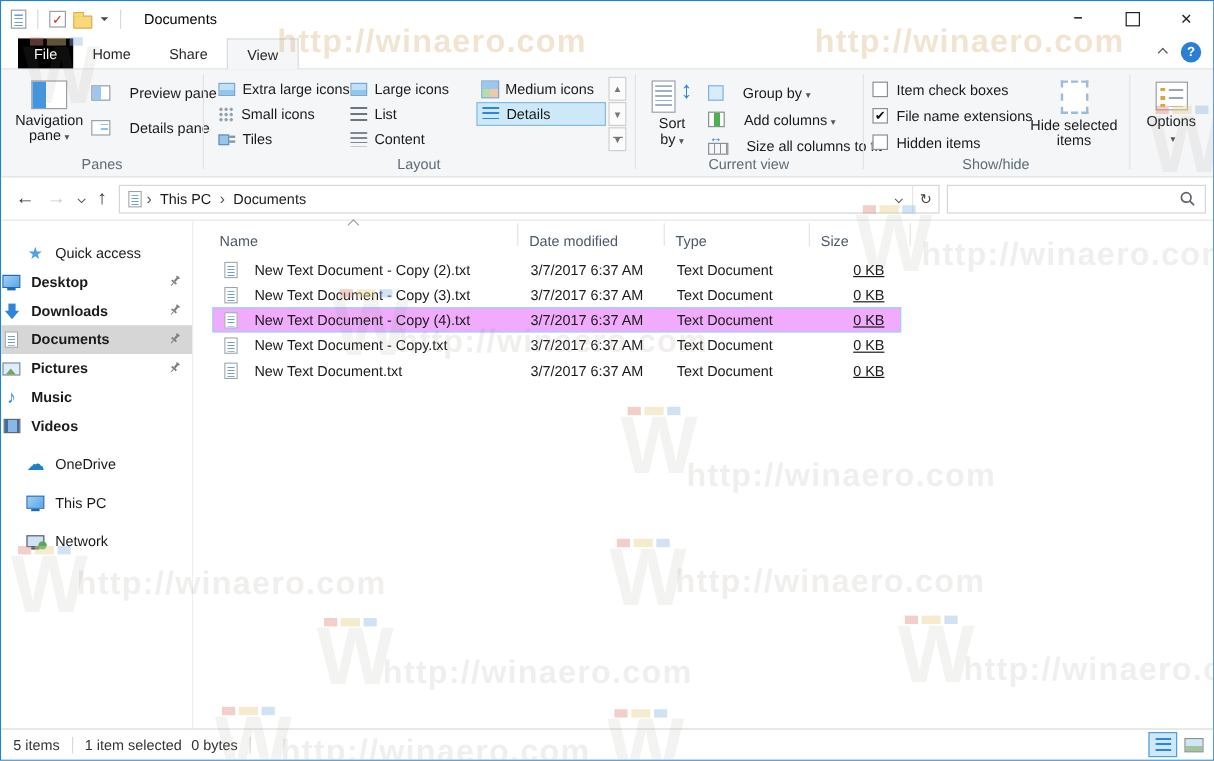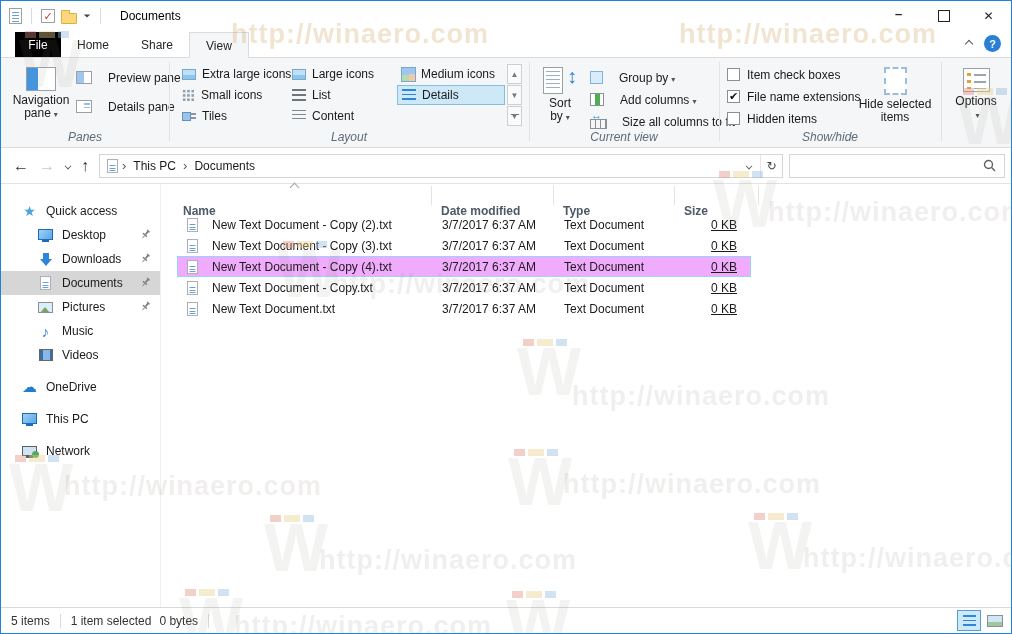--- a/index.html
+++ b/index.html
@@ -34,21 +34,21 @@
   .tab-file{margin-left:14px;width:46px;height:25px;background:#000000;color:#fff;display:flex;align-items:center;justify-content:center;font-size:12px;}
   .tab{height:25px;padding:0 16px;display:flex;align-items:center;color:#262626;}
   .tab.active{background:#f5f6f7;border:1px solid #dadbdc;border-bottom:none;margin-bottom:-1px;height:26px;}
   .tab-right{margin-left:auto;display:flex;align-items:center;gap:12px;margin-right:10px;margin-bottom:5px;}
   .helpbtn{width:17px;height:17px;border-radius:50%;background:#2a7fd4;display:flex;align-items:center;justify-content:center;}
   .helpbtn::after{content:"?";color:#fff;font-size:11px;font-weight:bold;}
 
   
   .ribbon{position:absolute;left:0;top:57px;right:0;height:90px;background:#f5f6f7;border-bottom:1px solid #dadbdc;}
   .rsep{position:absolute;top:4px;bottom:6px;width:1px;background:#e2e3e4;}
-  .grplabel{position:absolute;bottom:3px;left:0;right:0;text-align:center;color:#5d6b77;font-size:12px;font-style:italic;}
+  .grplabel{position:absolute;bottom:3px;left:0;right:0;text-align:center;color:#5d6b77;font-size:12px;}
   .grp{position:absolute;top:0;bottom:0;}
   .btn-big{position:absolute;top:4px;height:66px;display:flex;flex-direction:column;align-items:center;padding-top:2px;border:1px solid transparent;}
   .btn-big .lbl{margin-top:3px;text-align:center;line-height:13px;color:#1a1a1a;}
   .dd::after{content:"\25BE";font-size:8px;color:#555;margin-left:3px;}
   .btn-small{position:absolute;height:21px;display:flex;align-items:center;gap:16px;padding:0 3px;color:#1a1a1a;white-space:nowrap;}
 
   .i-navpane{width:30px;height:24px;border:1px solid #9aa0a6;background:linear-gradient(90deg,#3f96e4 0 11px,#fff 11px);margin-top:2px;}
   .i-prevpane{width:16px;height:13px;border:1px solid #9aa0a6;background:linear-gradient(90deg,#9ec7ef 0 7px,#fff 7px);}
   .i-detpane{width:16px;height:13px;border:1px solid #9aa0a6;background:#fff;position:relative;}
   .i-detpane::after{content:"";position:absolute;right:1px;top:2px;bottom:2px;width:6px;background:repeating-linear-gradient(to bottom,#8fc0ea 0 1.5px,transparent 1.5px 3.5px);}
@@ -99,42 +99,42 @@
   .addrbtn{width:22px;height:100%;display:flex;align-items:center;justify-content:center;border-left:1px solid #e6e6e6;color:#444;}
   .searchbox{margin-left:6px;height:24px;width:216px;border:1px solid #d6d6d6;background:#fff;display:flex;align-items:center;padding:0 8px;color:#6c6c6c;}
   .searchbox .ph{flex:1;margin-top:48px;}
 
   
   .main{position:absolute;left:0;top:183px;right:0;bottom:26px;background:#fff;}
   .sidebar{position:absolute;left:0;top:0;bottom:0;width:160px;padding-top:15px;border-right:1px solid #efefef;}
   .sbitem{position:relative;height:24px;display:flex;align-items:center;gap:8px;font-size:12px;color:#1a1a1a;}
   .sbitem .ic{width:17px;display:flex;justify-content:center;flex:none;}
   .sbitem.lvl0{padding-left:20px;}
-  .sbitem.lvl1{padding-left:36px;}
+  .sbitem.lvl1{font-weight:bold;}
   .sbitem.selected{background:#d6d6d6;}
   .sbgap{height:8px;}
   .pin{position:absolute;right:9px;top:6px;}
   .i-star::after{content:"\2605";color:#4da2e0;font-size:14px;}
   .i-monitor{width:15px;height:11px;border:1px solid #1e6bb8;background:linear-gradient(135deg,#9fd0f5,#5aa7e8);position:relative;margin-top:-2px;}
   .i-monitor::after{content:"";position:absolute;left:3px;right:3px;bottom:-3px;height:2px;background:#1e6bb8;}
   .i-darr{position:relative;width:14px;height:15px;}
   .i-darr::before{content:"";position:absolute;left:1px;top:7px;border-left:6px solid transparent;border-right:6px solid transparent;border-top:7px solid #2e86d8;}
   .i-darr::after{content:"";position:absolute;left:4px;top:1px;width:6px;height:7px;background:#2e86d8;}
   .i-pict{width:15px;height:11px;border:1px solid #8a9096;background:#dceefb;position:relative;overflow:hidden;}
   .i-pict::after{content:"";position:absolute;bottom:-1px;left:1px;border-left:5px solid transparent;border-right:5px solid transparent;border-bottom:6px solid #7aa45c;}
   .i-note::after{content:"\266A";color:#2e86d8;font-size:15px;font-weight:bold;}
   .i-film{width:14px;height:12px;border:1px solid #666;background:linear-gradient(90deg,#3b6ea5 0 3px,#88b8e8 3px 10px,#3b6ea5 10px);}
   .i-cloud::after{content:"\2601";color:#1e7fd0;font-size:15px;}
   .i-net{width:15px;height:10px;border:1px solid #56606a;background:#cfe3f2;position:relative;margin-top:-1px;}
   .i-net::before{content:"";position:absolute;right:-3px;bottom:-3px;width:7px;height:7px;border-radius:50%;background:#57a85e;}
   .i-net::after{content:"";position:absolute;left:3px;right:3px;bottom:-3px;height:2px;background:#56606a;}
 
   .filearea{position:absolute;left:160px;top:0;right:0;bottom:0;}
   .lheader{position:absolute;left:0;top:0;right:0;height:23px;color:#4c5966;}
-  .hcell{position:absolute;top:20px;font-weight:bold;}
+  .hcell{position:absolute;top:10px;}
   .hdiv{position:absolute;top:2px;height:19px;width:1px;background:#e4e4e4;}
   .sortchev{position:absolute;left:130px;top:0;width:7px;height:7px;border-left:1px solid #9aa5b0;border-top:1px solid #9aa5b0;transform:rotate(45deg);}
   .rows{position:absolute;left:16px;top:30px;}
   .row{position:relative;height:21px;width:574px;border:1px solid transparent;}
   .row.selected{background:#f0abfc;border-color:#99d1ff;}
   .row .ficon{position:absolute;left:8px;top:2px;transform:scale(0.85);}
   .cell{position:absolute;top:3px;white-space:nowrap;color:#1a1a1a;}
   .c-name{left:34px;}
   .c-date{left:264px;}
   .c-type{left:386px;}

